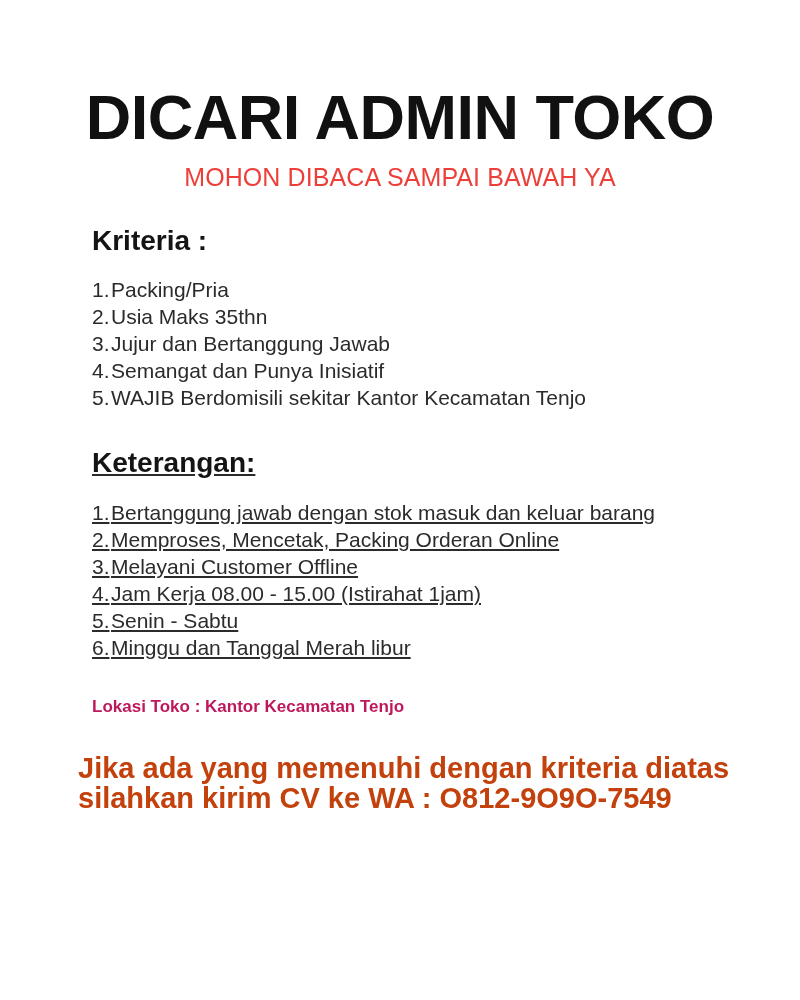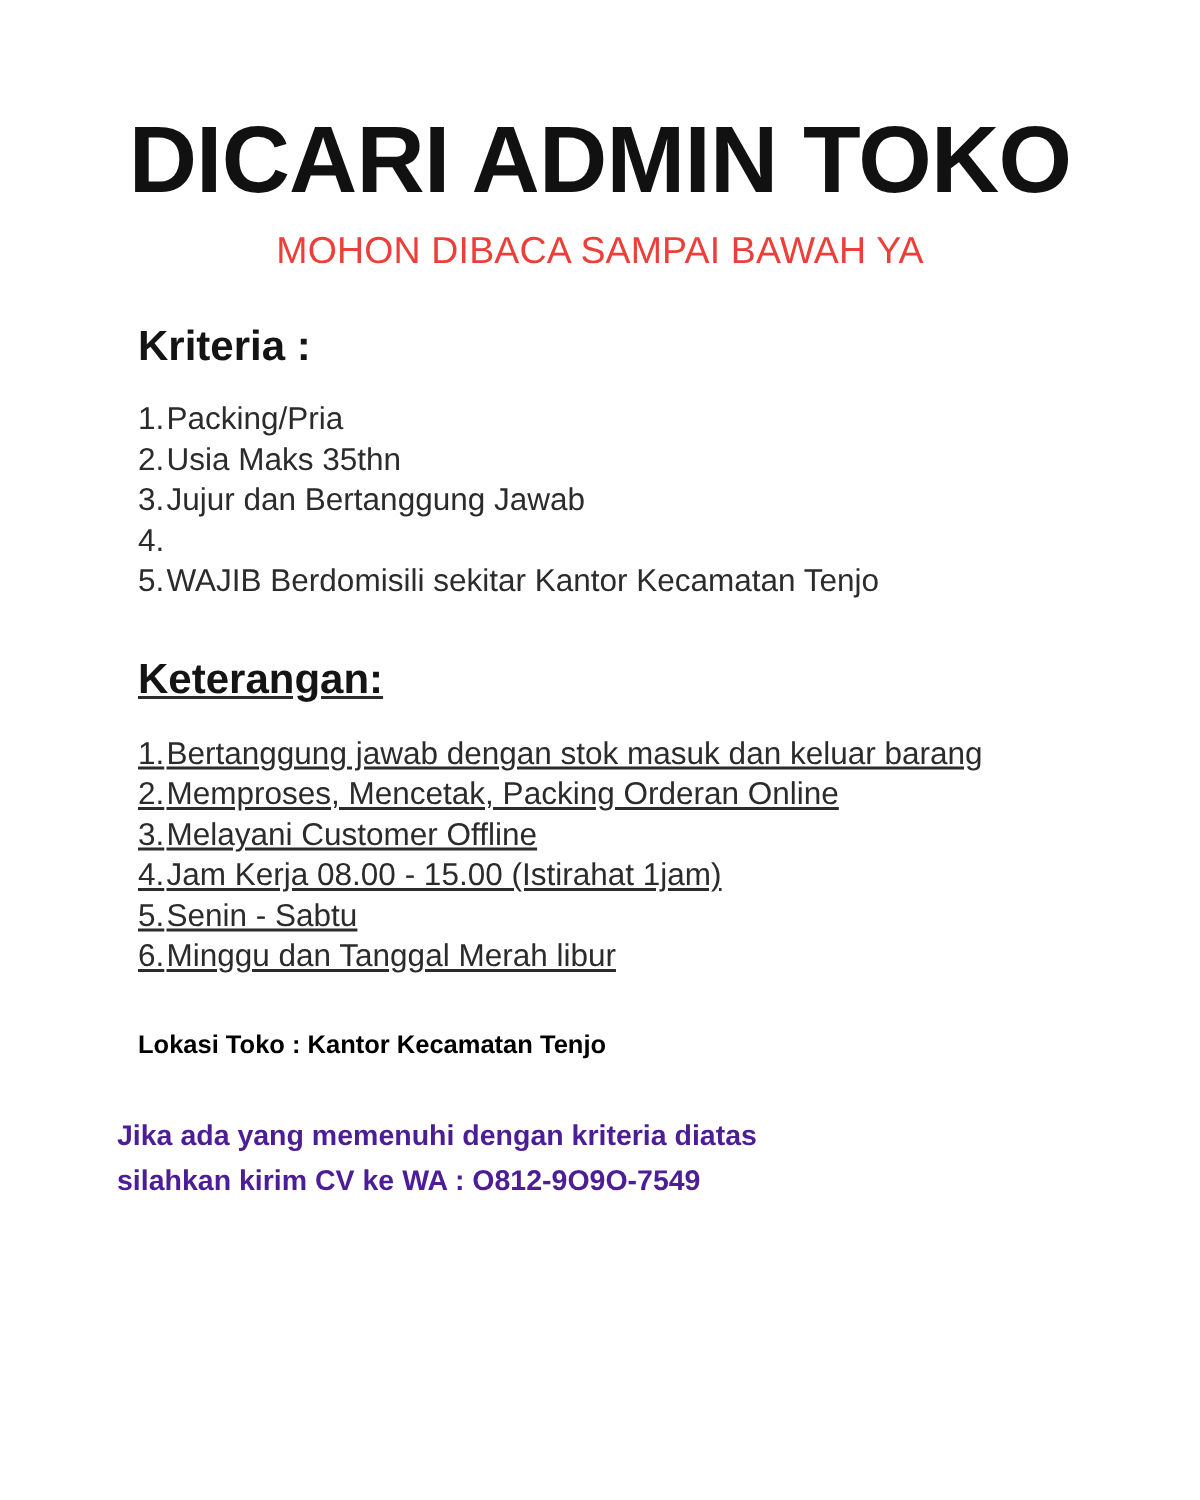--- a/index.html
+++ b/index.html
@@ -15,20 +15,21 @@
     overflow: hidden;
     position: relative;
   }
 
   .poster {
     width: 800px;
     height: 735px;
     box-sizing: border-box;
     background: #ffffff;
     position: relative;
+    margin-top: 10px;
   }
 
   
   .title-block {
     padding-top: 76px;
     text-align: center;
   }
   .main-title {
     font-size: 63px;
     font-weight: bold;
@@ -88,32 +89,32 @@
   ol.poster-list li .txt {
     flex: 0 0 auto;
   }
 
   
   .location-block {
     padding-left: 92px;
     padding-top: 34px;
     font-size: 17px;
     font-weight: bold;
-    color: #000000;
+    color: #be185d;
     line-height: 24px;
   }
   .location-block div { white-space: nowrap; }
 
   
   .closing-block {
     padding-left: 78px;
     padding-top: 34px;
-    font-size: 19px;
+    font-size: 29px;
     font-weight: bold;
-    color: #4c1d95;
+    color: #c2410c;
     line-height: 30px;
   }
   .closing-block div { white-space: nowrap; }
 </style>
 </head>
 <body>
 
 <div class="poster">
 
   <div class="title-block">
@@ -131,20 +132,21 @@
       <li>
         <span class="num">2.</span>
         <span class="txt">Usia Maks 35thn</span>
       </li>
       <li>
         <span class="num">3.</span>
         <span class="txt">Jujur dan Bertanggung Jawab</span>
       </li>
       <li>
         <span class="num">4.</span>
+        <span class="txt">Semangat dan Punya Inisiatif</span>
       </li>
       <li>
         <span class="num">5.</span>
         <span class="txt">WAJIB Berdomisili sekitar Kantor Kecamatan Tenjo</span>
       </li>
     </ol>
   </div>
 
   <div class="section section-keterangan">
     <h2 class="section-heading">Keterangan:</h2>

